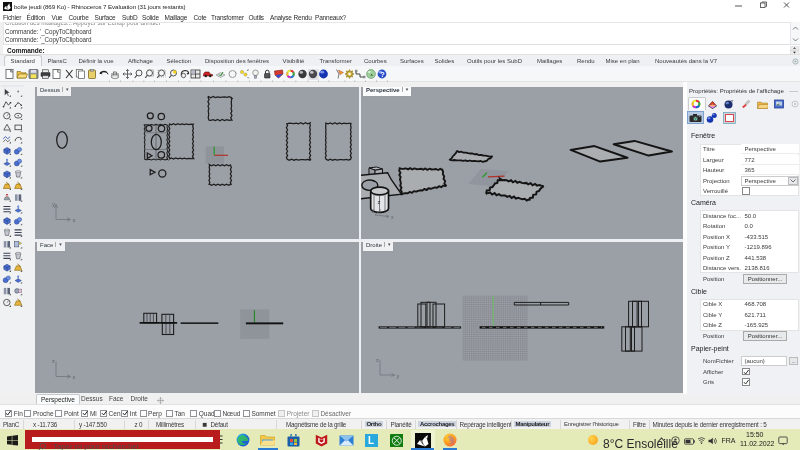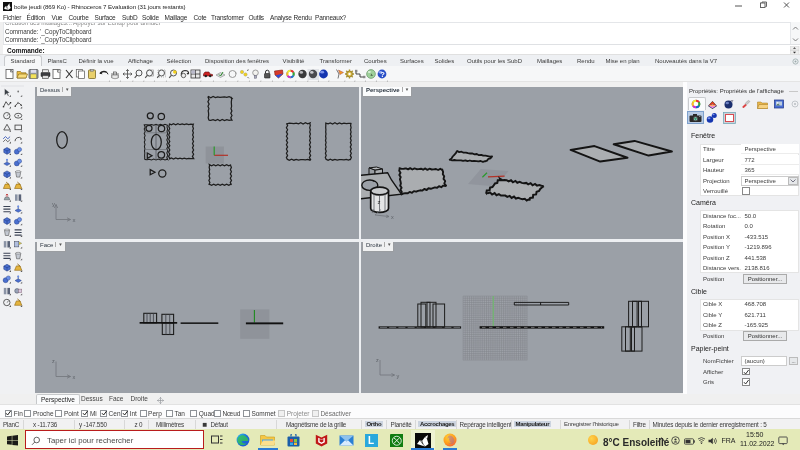--- a/index.html
+++ b/index.html
@@ -37,21 +37,21 @@
 #osnap { left:0; top:404px; width:800px; height:14px; background:#fcfcfd; border-top:1px solid #e2e2e2; }
 .cb { position:absolute; top:4.5px; width:7px; height:7px; background:#fff; border:1px solid #8f9398; }
 .cbl { position:absolute; top:5px; font-size:6.5px; color:#3a3a3a; white-space:nowrap;}
 
 #statusbar { left:0; top:418px; width:800px; height:11px; background:#f1f1f2; border-top:1px solid #d9d9d9; }
 #statusbar span { position:absolute; top:2px; font-size:6.3px; letter-spacing:-0.2px; color:#3a3a3a; white-space:nowrap; }
 #statusbar .sep { position:absolute; top:1px; width:1px; height:9px; background:#d8d8d8; }
 #statusbar .on { background:#ccd4e0; font-weight:bold; padding:0 2px; top:1.5px; color:#222; font-size:6px; letter-spacing:-0.3px;}
 
 #taskbar { left:0; top:429px; width:800px; height:21px; background:#e4eab8; }
-#searchbox { position:absolute; left:25px; top:429.5px; width:179px; height:19.5px; background:#ffffff; border:1px solid #b91c1c; }
+#searchbox { position:absolute; left:25px; top:429.5px; width:195px; height:19.5px; background:#ffffff; border:7px solid #b91c1c; }
 .tbtxt { position:absolute; font-size:7px; color:#333; white-space:nowrap; }
 </style></head>
 <body>
 <div id="root">
 
   <div id="titlebar" class="abs">
     <svg class="abs" style="left:3px;top:2px;" width="9" height="9" viewBox="0 0 18 18">
         <rect width="18" height="18" fill="#101010"></rect>
         <path d="M2 13 L5 8 L8 9.5 L11 5 L13.5 2.5 L13 6 L15.5 12 L11 15.5 L5 14.5 Z" fill="#fff"></path>
         <path d="M5 8 L8 13 M8 9.5 L9.5 13.5" stroke="#101010" stroke-width="0.8"></path>
@@ -978,21 +978,21 @@
           <stop offset="0" stop-color="#ffd23a"></stop>
           <stop offset="0.55" stop-color="#ff9a1a"></stop>
           <stop offset="1" stop-color="#e8305a"></stop>
         </radialGradient>
       </defs>
 <circle cx="14" cy="14" r="13" fill="url(#ff)"></circle>
 <path d="M13 5 C10 6 8.5 9 9 12 C9.5 10 11 9.5 12.5 10 C11 12 11.5 14.5 13.5 15.5 C13 17.5 15 19.5 17.5 19 C15.5 21 12 20.5 10 18.5 C11 22 16 23.5 19.5 21.5 C23 19.5 24 15 22 11.5 C20.5 8 17 4.5 13 5 Z" fill="#8a4ac8" opacity="0.4"></path>
     </svg>
 <div class="abs" style="left:443px;top:448px;width:14px;height:2px;background:#2a7ad4;"></div>
 <div class="abs" style="left:588px;top:435px;width:10px;height:10px;border-radius:50%;background:radial-gradient(circle at 35% 35%, #ffd34a, #f59a1a);"></div>
-<div class="tbtxt" style="left:603px;top:436.5px;font-size:10px;color:#2a2a2a;font-weight:bold;">8°C Ensoleillé</div>
+<div class="tbtxt" style="left:603px;top:436.5px;font-size:12px;color:#2a2a2a;">8°C Ensoleillé</div>
 <svg class="abs" style="left:656.5px;top:437px;" width="9" height="6" viewBox="0 0 9 6">
       <path d="M0.8 5 L4.5 1 L8.2 5" fill="none" stroke="#333" stroke-width="1.1"></path>
     </svg>
 <svg class="abs" style="left:670.5px;top:436px;" width="9" height="9" viewBox="0 0 9 9">
       <circle cx="4.5" cy="4.5" r="3.8" fill="none" stroke="#333" stroke-width="0.8"></circle>
       <circle cx="4.5" cy="3.5" r="1.1" fill="#333"></circle>
       <path d="M2.5 6.5 a2.2 2.2 0 0 1 4 0" fill="#333"></path>
     </svg>
 <svg class="abs" style="left:683.5px;top:437.5px;" width="11" height="7" viewBox="0 0 11 7">
       <rect x="0.5" y="0.8" width="9" height="5.4" rx="0.8" fill="none" stroke="#333" stroke-width="0.8"></rect>

